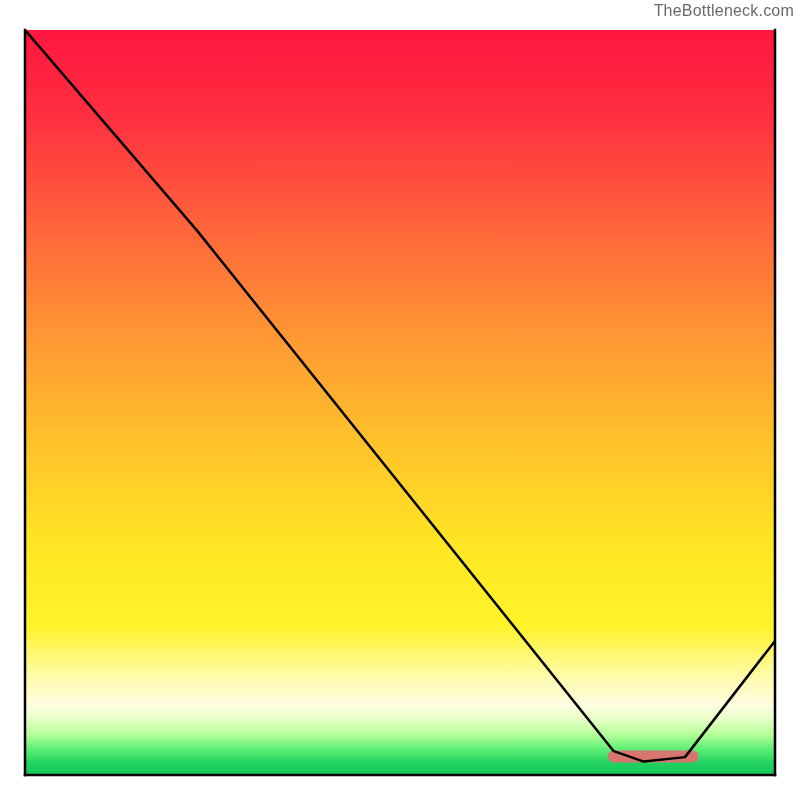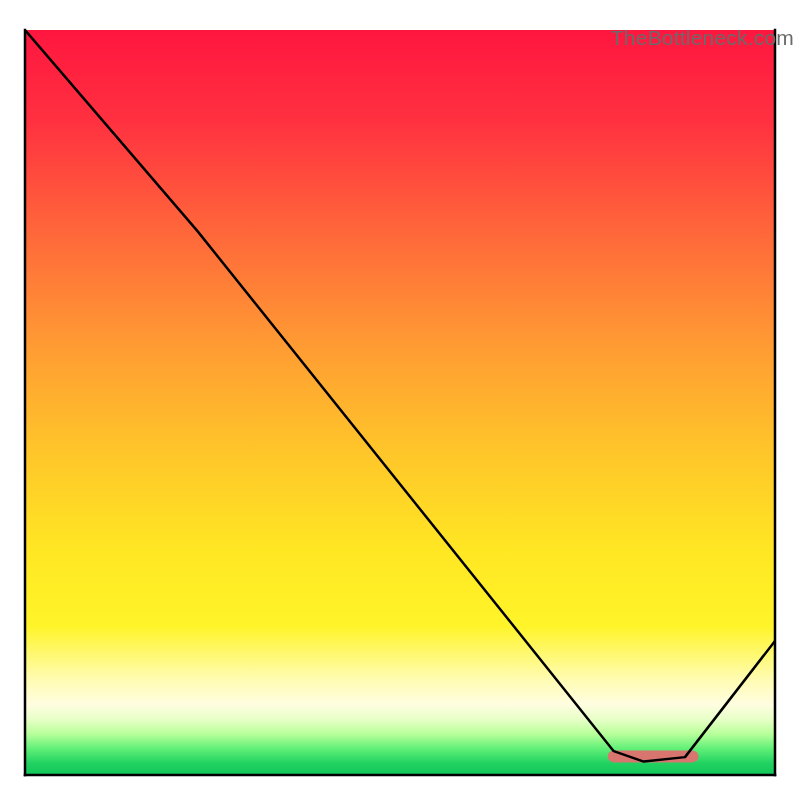--- a/index.html
+++ b/index.html
@@ -13,27 +13,26 @@
   }
   .stage {
     position: relative;
     width: 800px;
     height: 800px;
   }
   .watermark {
     position: absolute;
     top: 2px;
     right: 6px;
-    font-size: 21px;
+    font-size: 16px;
     font-weight: 500;
     color: #6a6a6a;
     letter-spacing: 0.2px;
     pointer-events: none;
     user-select: none;
-    margin-top: 24px;
   }
   svg.plot {
     position: absolute;
     left: 0;
     top: 0;
     width: 800px;
     height: 800px;
     display: block;
   }
 </style>

